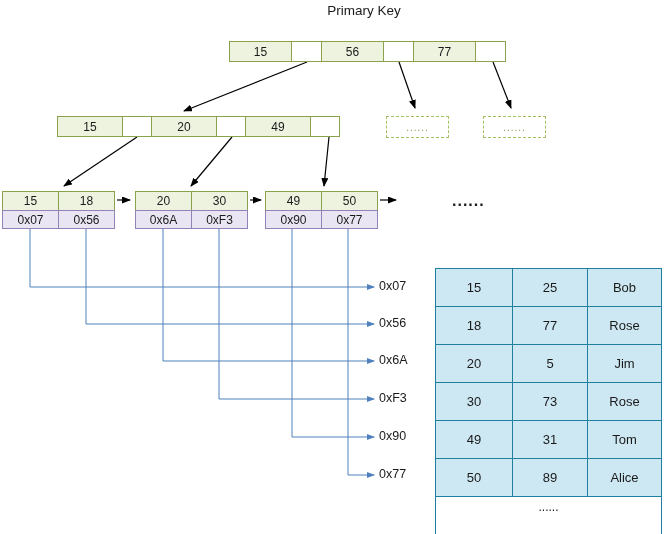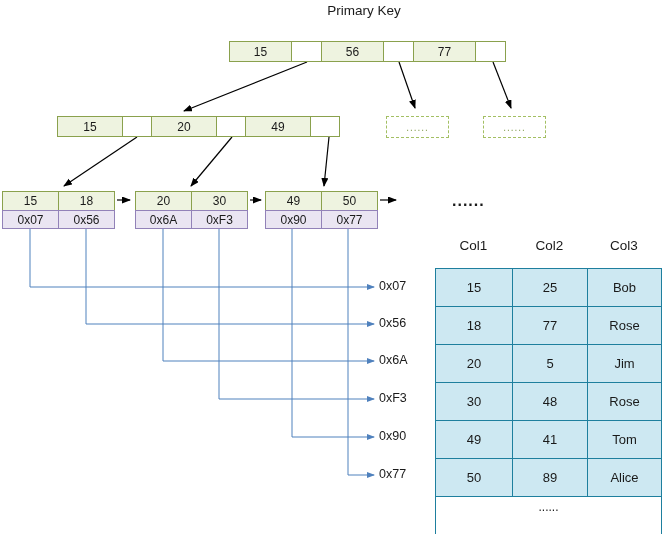--- a/index.html
+++ b/index.html
@@ -131,25 +131,20 @@
 
   <div class="abs ell-leaf">......</div>
 
   <div class="addr-label" style="top:279px">0x07</div>
   <div class="addr-label" style="top:316px">0x56</div>
   <div class="addr-label" style="top:353px">0x6A</div>
   <div class="addr-label" style="top:391px">0xF3</div>
   <div class="addr-label" style="top:429px">0x90</div>
   <div class="addr-label" style="top:467px">0x77</div>
 
-  <div class="abs col-headers">
-    <span style="width:77px">Col1</span>
-    <span style="width:75px">Col2</span>
-    <span style="width:74px">Col3</span>
-  </div>
 
   <table class="dtable">
     <colgroup>
         <col style="width:77px">
         <col style="width:75px">
         <col style="width:74px">
       </colgroup>
     <tbody>
       <tr>
         <td>15</td>
@@ -161,26 +156,26 @@
         <td>77</td>
         <td>Rose</td>
       </tr>
       <tr>
         <td>20</td>
         <td>5</td>
         <td>Jim</td>
       </tr>
       <tr>
         <td>30</td>
-        <td>48</td>
+        <td>73</td>
         <td>Rose</td>
       </tr>
       <tr>
         <td>49</td>
-        <td>41</td>
+        <td>31</td>
         <td>Tom</td>
       </tr>
       <tr>
         <td>50</td>
         <td>89</td>
         <td>Alice</td>
       </tr>
       <tr class="ell">
         <td colspan="3">......</td>
       </tr>

